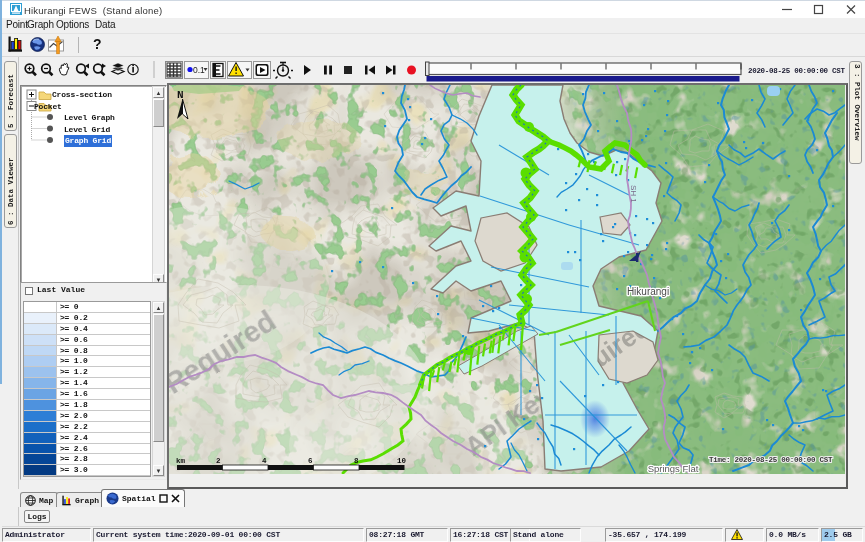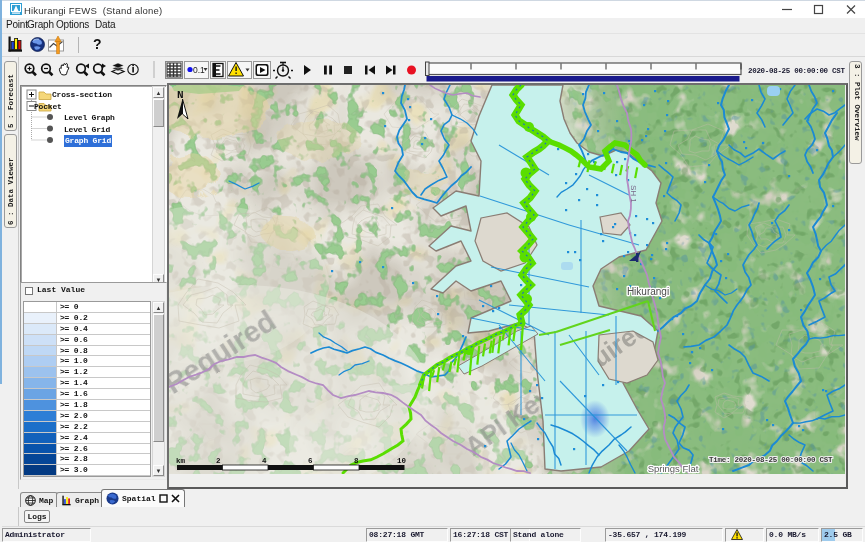--- a/index.html
+++ b/index.html
@@ -840,20 +840,21 @@
   <svg width="9" height="9" viewBox="0 0 9 9">
           <path d="M 1,1 L 8,8 M 8,1 L 1,8" stroke="#111" stroke-width="1.6"></path>
         </svg>
  </div>
 </div>
 
 <div id="logsbtn">Logs</div>
 
 <div id="statusbar">
  <div class="scell" style="left:0px;width:89px">Administrator</div>
+ <div class="scell" style="left:91px;width:271px">Current system time:2020-09-01 00:00 CST</div>
  <div class="scell" style="left:364px;width:82px">08:27:18 GMT</div>
  <div class="scell" style="left:448px;width:80px">16:27:18 CST</div>
  <div class="scell" style="left:508px;width:71px">Stand alone</div>
  <div class="scell" style="left:603px;width:118px">-35.657 , 174.199</div>
  <div class="scell" style="left:723px;width:39px"><svg width="12" height="11" viewBox="0 0 12 11" style="margin-left:3px">
           <path d="M 6,0.5 L 11.5,10.5 L 0.5,10.5 Z" fill="#ffe000" stroke="#111" stroke-width="0.8"></path>
           <rect x="5.4" y="3.4" width="1.3" height="4" fill="#111"></rect>
           <rect x="5.4" y="8.2" width="1.3" height="1.3" fill="#111"></rect>
         </svg></div>
  <div class="scell" style="left:764px;width:53px">0.0 MB/s</div>

